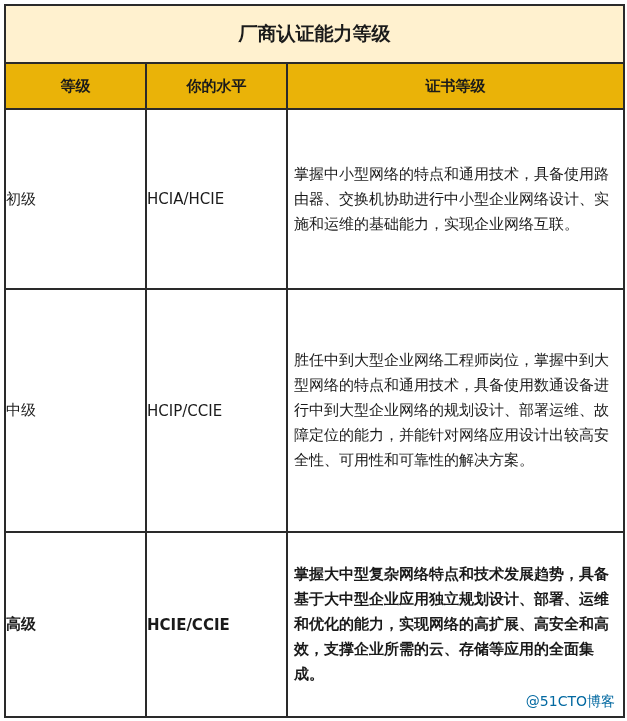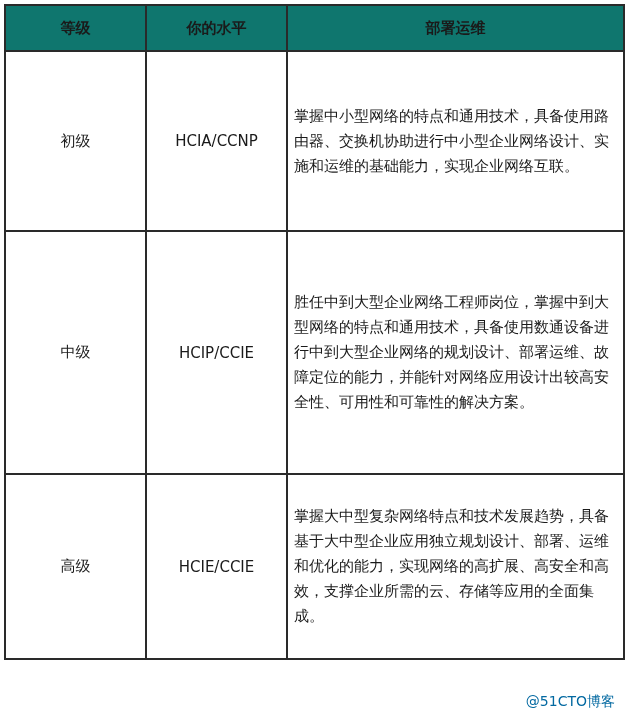--- a/index.html
+++ b/index.html
@@ -1,47 +1,50 @@
 <!DOCTYPE html>
 <html><head>
 <meta charset="utf-8">
 <style>
   html, body { margin:0; padding:0; background:#ffffff; }
   body { width:627px; height:721px; position:relative; overflow:hidden;
          font-family:"DejaVu Sans","Liberation Sans",sans-serif; color:#1a1a1a; }
   table.cert { position:absolute; left:4px; top:4px; width:619px; border-collapse:collapse; table-layout:fixed; }
   table.cert td, table.cert th { border:2px solid #2a2a2a; padding:0; }
   .title-row td { height:56px; background:#fff1cf; text-align:center; font-weight:bold; font-size:19px; color:#1a1a1a; }
-  .head-row th { height:44px; background:#0f766e; font-weight:bold; font-size:15px; text-align:center; color:#1a1a1a; }
+  .head-row th { height:44px; background:#eab308; font-weight:bold; font-size:15px; text-align:center; color:#1a1a1a; }
   .body-row td { background:#ffffff; font-size:15px; }
-  .c-level, .c-cert { text-align:center; vertical-align:middle; }
+  .c-level, .c-cert { vertical-align:middle; }
   .c-desc { vertical-align:middle; padding:0 8px 0 6px !important; line-height:25px; font-size:15px; }
   .r1 td { height:178px;margin-top:20px; }
   .r2 td { height:241px; }
-  .r3 td { height:183px; }
+  .r3 td { height:183px;font-weight:bold; }
   .watermark { position:absolute; right:12px; bottom:10px; font-size:14px; color:#0369a1; }
 </style>
 </head>
 <body>
 
 <table class="cert">
   <colgroup>
     <col style="width:141px">
     <col style="width:141px">
     <col style="width:337px">
   </colgroup>
   <tbody>
+      <tr class="title-row">
+    <td colspan="3">厂商认证能力等级</td>
+  </tr>
   <tr class="head-row">
     <th>等级</th>
     <th>你的水平</th>
-    <th>部署运维</th>
+    <th>证书等级</th>
   </tr>
   <tr class="body-row r1">
     <td class="c-level">初级</td>
-    <td class="c-cert">HCIA/CCNP</td>
+    <td class="c-cert">HCIA/HCIE</td>
     <td class="c-desc">掌握中小型网络的特点和通用技术，具备使用路由器、交换机协助进行中小型企业网络设计、实施和运维的基础能力，实现企业网络互联。</td>
   </tr>
   <tr class="body-row r2">
     <td class="c-level">中级</td>
     <td class="c-cert">HCIP/CCIE</td>
     <td class="c-desc">胜任中到大型企业网络工程师岗位，掌握中到大型网络的特点和通用技术，具备使用数通设备进行中到大型企业网络的规划设计、部署运维、故障定位的能力，并能针对网络应用设计出较高安全性、可用性和可靠性的解决方案。</td>
   </tr>
   <tr class="body-row r3">
     <td class="c-level">高级</td>
     <td class="c-cert">HCIE/CCIE</td>

